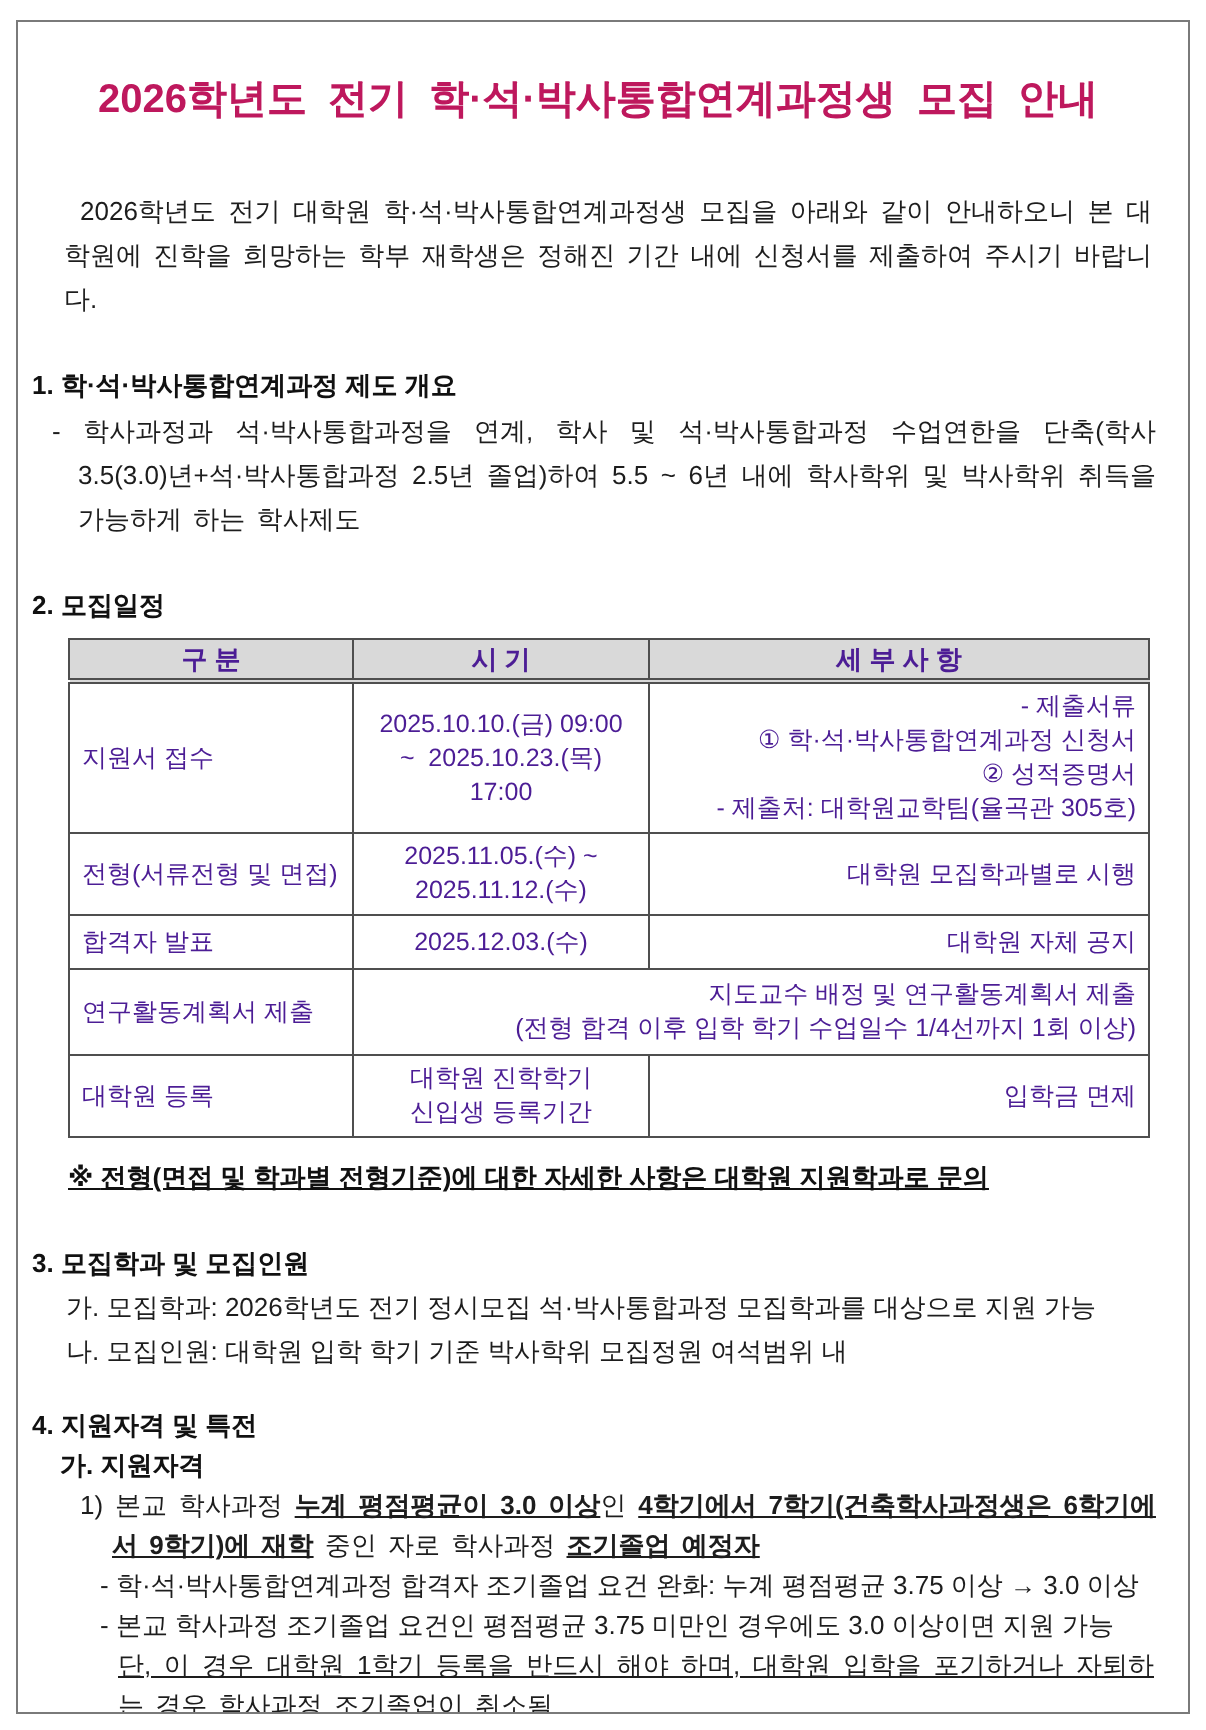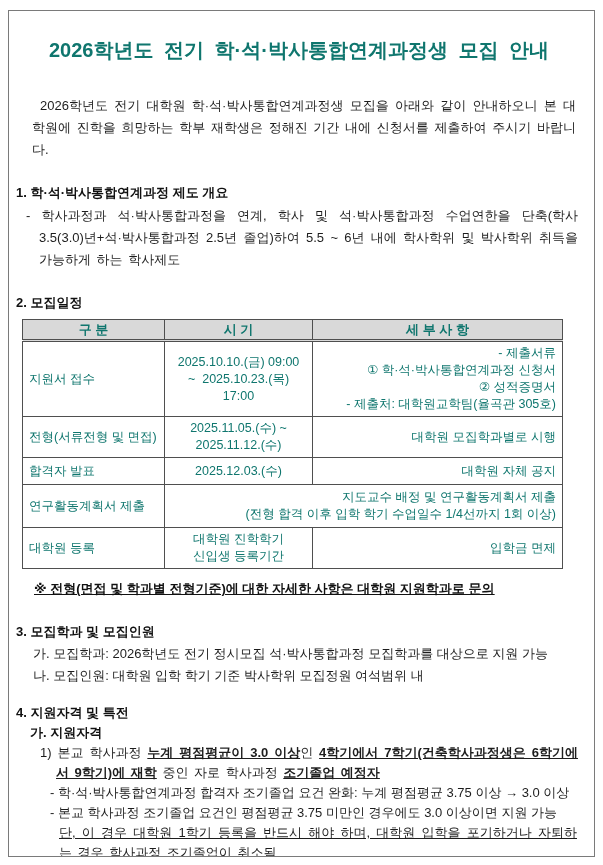--- a/index.html
+++ b/index.html
@@ -24,21 +24,21 @@
     line-height: 22px;
     overflow: hidden;
   }
   .doc-title {
     font-size: 20px;
     font-weight: bold;
     text-align: center;
     line-height: 26px;
     margin: 4px 0 0 0;
     word-spacing: 5px;
-    color: #0f766e;
+    color: #be185d;
   }
   .intro {
     margin: 32px 6px 0 16px;
     text-align: justify;
     text-indent: 8px;
     word-spacing: 2px;
   }
   .sec-heading {
     font-weight: bold;
     margin: 21px 0 0 0;
@@ -47,26 +47,26 @@
   .sec1-bullet {
     margin: 1px 4px 0 10px;
     padding-left: 13px;
     text-indent: -13px;
     text-align: justify;
     word-spacing: 2px;
   }
   
   table.schedule {
     border-collapse: collapse;
-    margin: 5px 0 0 6px;
+    margin: 5px 0 0 18px;
     width: 540px;
     table-layout: fixed;
     font-size: 12.5px;
     line-height: 17px;
-    color: #0f766e;
+    color: #4c1d95;
     padding-left: 28px;
   }
   table.schedule th, table.schedule td {
     border: 1px solid #4f4f4f;
     padding: 3px 6px;
     vertical-align: middle;
   }
   table.schedule thead th {
     background: #d9d9d9;
     font-weight: bold;

